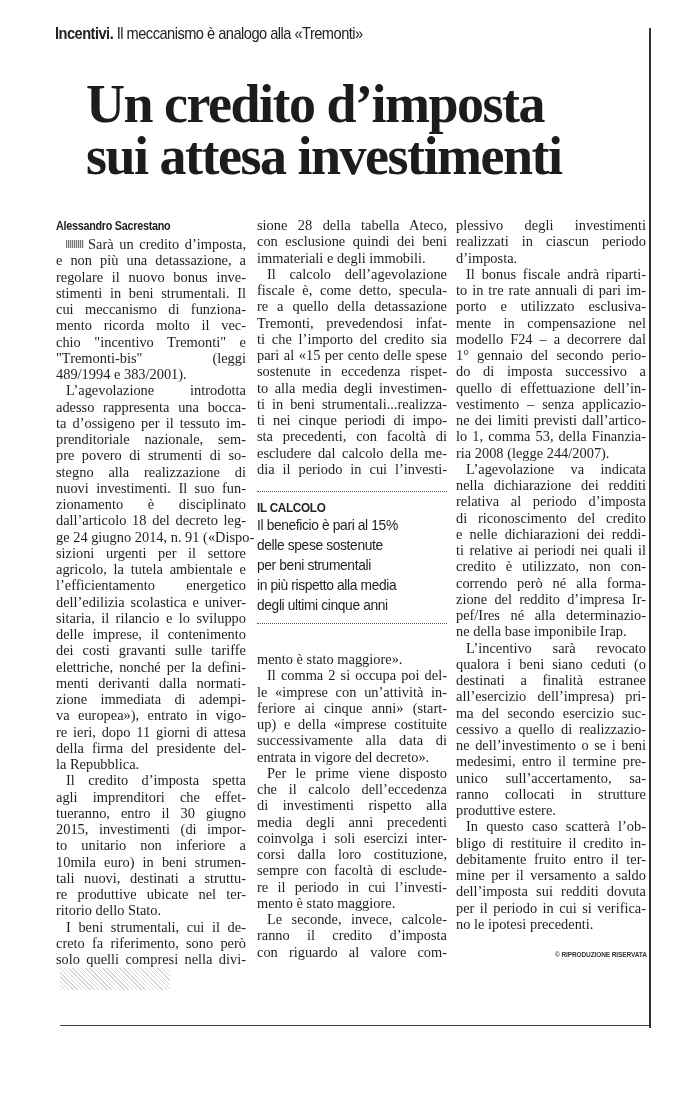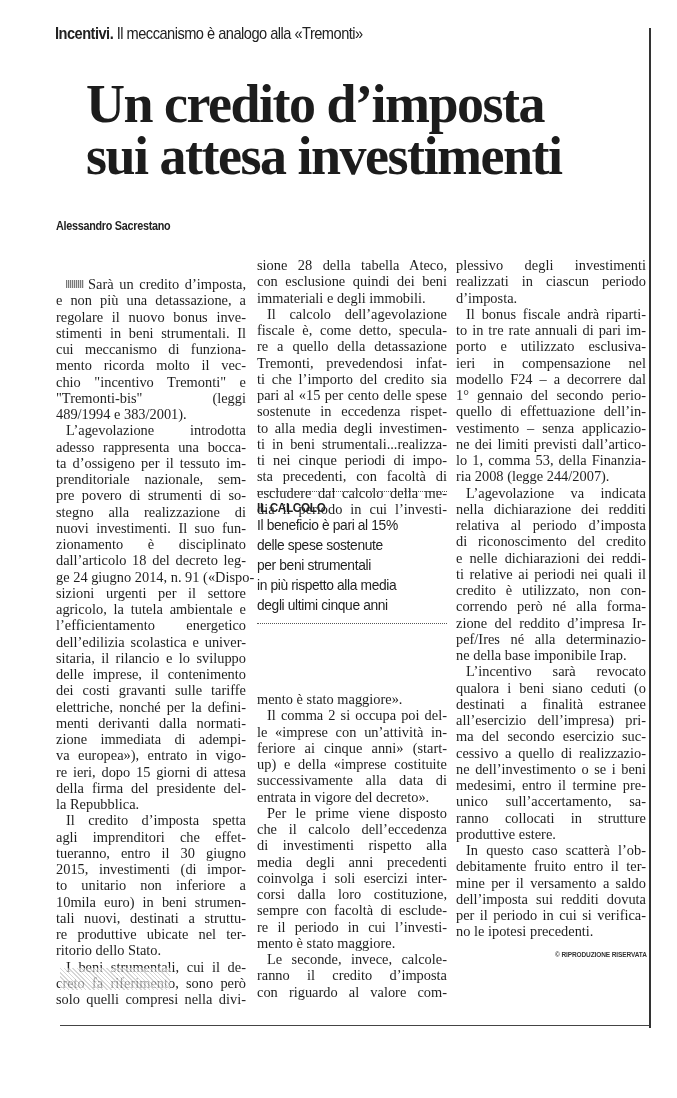--- a/index.html
+++ b/index.html
@@ -6,21 +6,21 @@
   body { width: 677px; height: 1098px; position: relative; overflow: hidden;
          font-family: "DejaVu Serif", serif; color: #1a1a1a; }
   .kicker { position: absolute; left: 55px; top: 24px; font-family: "Liberation Sans", sans-serif;
             font-size: 17px; letter-spacing: -0.6px; color: #222; white-space: nowrap; transform: scaleX(0.86); transform-origin: left top; }
   .kicker b { font-weight: bold; }
   .headline { position: absolute; left: 70px; top: 62px; font-family: "Liberation Serif", serif;
               font-size: 54px; line-height: 52px; letter-spacing: -1.5px; color: #1c1c1c; margin: 16px; font-weight: bold; }
   .byline { position: absolute; left: 56px; top: 219px; font-family: "Liberation Sans", sans-serif;
             font-weight: bold; font-size: 12px; letter-spacing: -0.3px; color: #222; transform: scaleX(0.9); transform-origin: left top; }
   .col { position: absolute; width: 190px; font-family: "Liberation Serif", serif;
-         font-size: 14.4px; line-height: 16.25px; text-align: justify; color: #1e1e1e; margin-top: 40px; }
+         font-size: 14.4px; line-height: 16.25px; text-align: justify; color: #1e1e1e; }
   .col .ln { display: block; white-space: nowrap; text-align: justify; text-align-last: justify; height: 16.25px; overflow: visible; }
   .col .ln.last { text-align-last: left; }
   .col .ln.ind { padding-left: 10px; }
   .c1 { left: 56px; top: 236px; }
   .c2 { left: 257px; top: 217px; }
   .c3 { left: 456px; top: 217px; }
   .c2b { left: 257px; top: 651px; }
   .mark { display: inline-block; width: 18px; height: 8px; background: repeating-linear-gradient(90deg,#777 0 1px,#ddd 1px 2px); margin-right: 4px; vertical-align: 1px; }
   .box { position: absolute; left: 257px; top: 491px; width: 190px; border-top: 1px dotted #555; border-bottom: 1px dotted #555; padding: 8px 0 8px 0; }
   .box-title { font-family: "Liberation Sans", sans-serif; font-weight: bold; font-size: 13px; color: #222; letter-spacing: -0.3px; transform: scaleX(0.9); transform-origin: left top; display: block; }
@@ -70,21 +70,21 @@
     <span class="ln">agricolo, la tutela ambientale e</span>
     <span class="ln">l’efficientamento energetico</span>
     <span class="ln">dell’edilizia scolastica e univer-</span>
     <span class="ln">sitaria, il rilancio e lo sviluppo</span>
     <span class="ln">delle imprese, il contenimento</span>
     <span class="ln">dei costi gravanti sulle tariffe</span>
     <span class="ln">elettriche, nonché per la defini-</span>
     <span class="ln">menti derivanti dalla normati-</span>
     <span class="ln">zione immediata di adempi-</span>
     <span class="ln">va europea»), entrato in vigo-</span>
-    <span class="ln">re ieri, dopo 15 giorni di attesa</span>
+    <span class="ln">re ieri, dopo 11 giorni di attesa</span>
     <span class="ln">della firma del presidente del-</span>
     <span class="ln last">la Repubblica.</span>
     <span class="ln ind">Il credito d’imposta spetta</span>
     <span class="ln">agli imprenditori che effet-</span>
     <span class="ln">tueranno, entro il 30 giugno</span>
     <span class="ln">2015, investimenti (di impor-</span>
     <span class="ln">to unitario non inferiore a</span>
     <span class="ln">10mila euro) in beni strumen-</span>
     <span class="ln">tali nuovi, destinati a struttu-</span>
     <span class="ln">re produttive ubicate nel ter-</span>
@@ -142,23 +142,24 @@
     <span class="ln">ranno il credito d’imposta</span>
     <span class="ln">con riguardo al valore com-</span>
   </div>
 <div class="col c3">
     <span class="ln">plessivo degli investimenti</span>
     <span class="ln">realizzati in ciascun periodo</span>
     <span class="ln last">d’imposta.</span>
     <span class="ln ind">Il bonus fiscale andrà riparti-</span>
     <span class="ln">to in tre rate annuali di pari im-</span>
     <span class="ln">porto e utilizzato esclusiva-</span>
-    <span class="ln">ieri in compensazione nel</span>
+    <span class="ln">mente in compensazione nel</span>
     <span class="ln">modello F24 – a decorrere dal</span>
     <span class="ln">1° gennaio del secondo perio-</span>
+    <span class="ln">do di imposta successivo a</span>
     <span class="ln">quello di effettuazione dell’in-</span>
     <span class="ln">vestimento – senza applicazio-</span>
     <span class="ln">ne dei limiti previsti dall’artico-</span>
     <span class="ln">lo 1, comma 53, della Finanzia-</span>
     <span class="ln last">ria 2008 (legge 244/2007).</span>
     <span class="ln ind">L’agevolazione va indicata</span>
     <span class="ln">nella dichiarazione dei redditi</span>
     <span class="ln">relativa al periodo d’imposta</span>
     <span class="ln">di riconoscimento del credito</span>
     <span class="ln">e nelle dichiarazioni dei reddi-</span>
@@ -173,20 +174,21 @@
     <span class="ln">destinati a finalità estranee</span>
     <span class="ln">all’esercizio dell’impresa) pri-</span>
     <span class="ln">ma del secondo esercizio suc-</span>
     <span class="ln">cessivo a quello di realizzazio-</span>
     <span class="ln">ne dell’investimento o se i beni</span>
     <span class="ln">medesimi, entro il termine pre-</span>
     <span class="ln">unico sull’accertamento, sa-</span>
     <span class="ln">ranno collocati in strutture</span>
     <span class="ln last">produttive estere.</span>
     <span class="ln ind">In questo caso scatterà l’ob-</span>
+    <span class="ln">bligo di restituire il credito in-</span>
     <span class="ln">debitamente fruito entro il ter-</span>
     <span class="ln">mine per il versamento a saldo</span>
     <span class="ln">dell’imposta sui redditi dovuta</span>
     <span class="ln">per il periodo in cui si verifica-</span>
     <span class="ln last">no le ipotesi precedenti.</span>
   </div>
 
 <div class="credit">© RIPRODUZIONE RISERVATA</div>
 
 <div class="vrule"></div>

